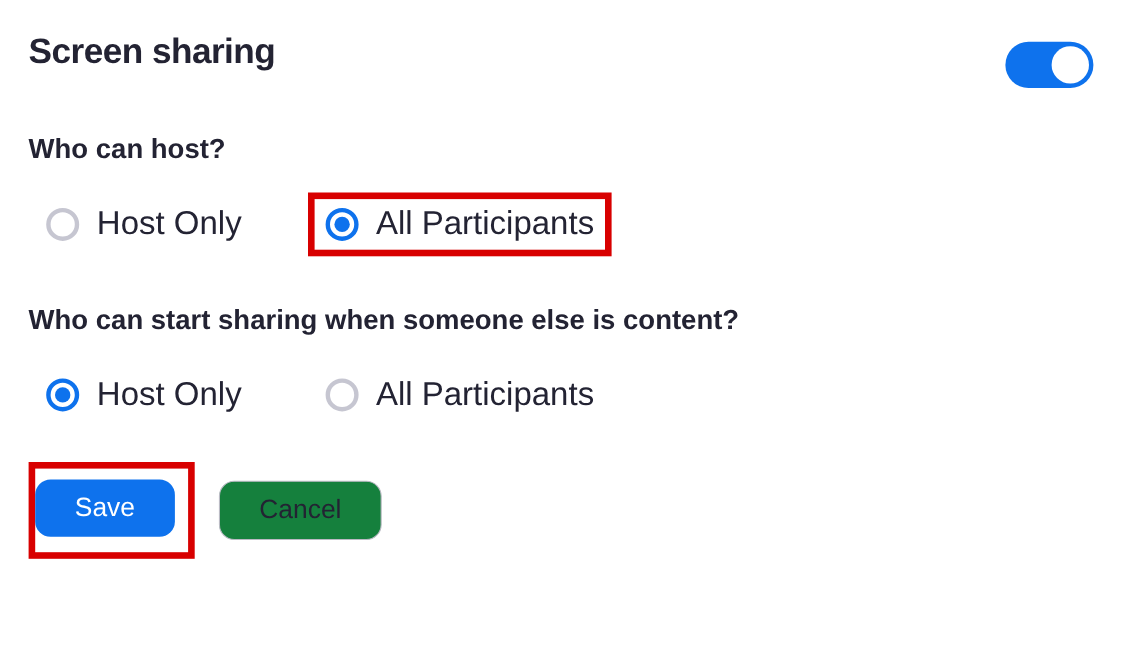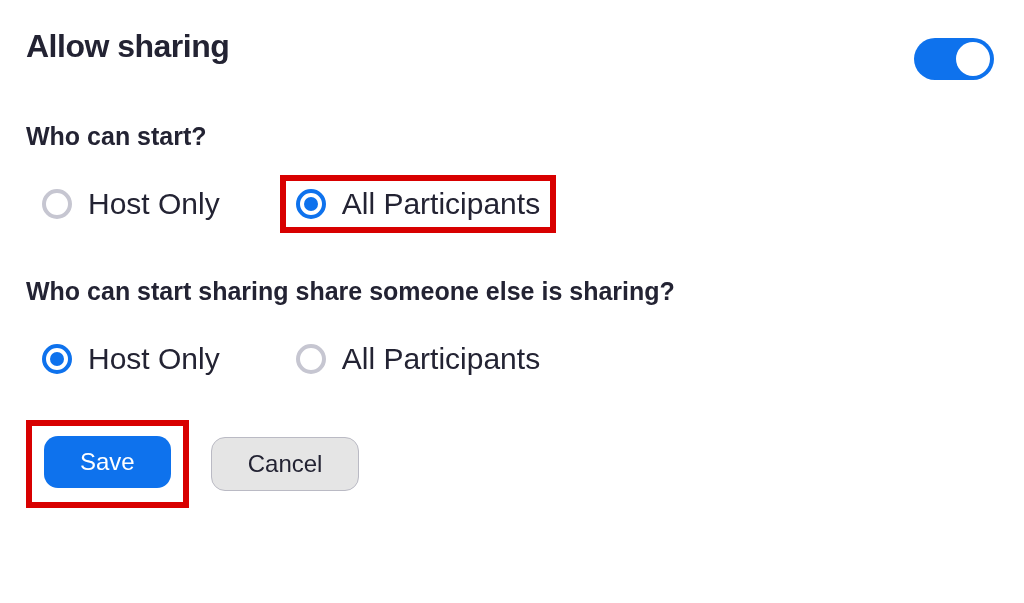--- a/index.html
+++ b/index.html
@@ -116,56 +116,56 @@
     border-radius: 14px;
     font-weight: 400;
     cursor: pointer;
   }
   .btn-primary {
     background: #0e72ed;
     color: #fff;
     border: none;
   }
   .btn-secondary {
-    background: #e5e5e5;
+    background: #15803d;
     color: #232333;
     border: 1px solid #babac4;
   }
   .save-wrap {
     border: 6px solid #d80000;
-    padding: 10px 12px 14px 12px;
+    padding: 10px 12px 14px 0;
     display: inline-flex;
   }
 </style>
 </head>
 <body>
 
 <div class="wrap">
   <div class="header-row">
     <div>
-      <h1 class="title">Allow sharing</h1>
+      <h1 class="title">Screen sharing</h1>
     </div>
     <div class="toggle">
       <div class="toggle-knob"></div>
     </div>
   </div>
 
-  <div class="question">Who can start?</div>
+  <div class="question">Who can host?</div>
   <div class="options">
     <label class="option">
       <span class="radio"></span>
       <span>Host Only</span>
     </label>
     <label class="option highlight">
       <span class="radio selected"></span>
       <span>All Participants</span>
     </label>
   </div>
 
-  <div class="question">Who can start sharing share someone else is sharing?</div>
+  <div class="question">Who can start sharing when someone else is content?</div>
   <div class="options">
     <label class="option">
       <span class="radio selected"></span>
       <span>Host Only</span>
     </label>
     <label class="option">
       <span class="radio"></span>
       <span>All Participants</span>
     </label>
   </div>

